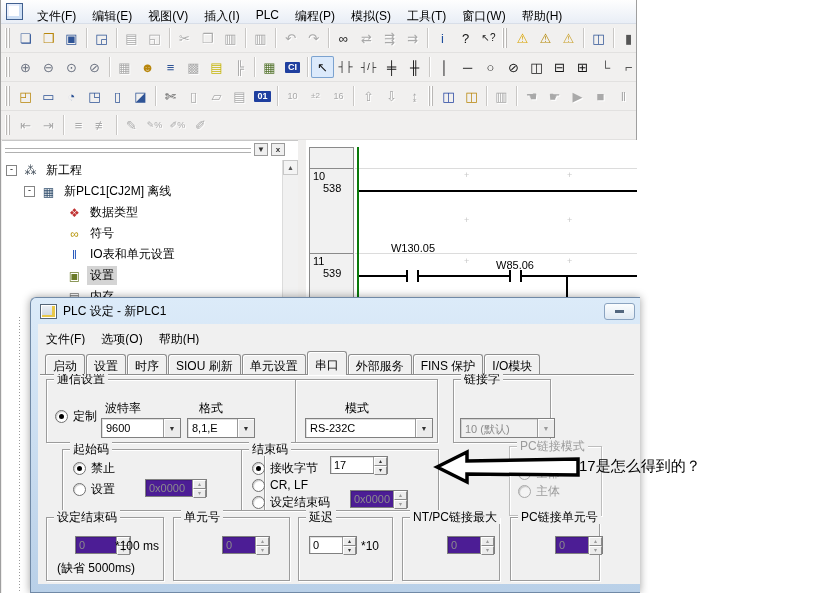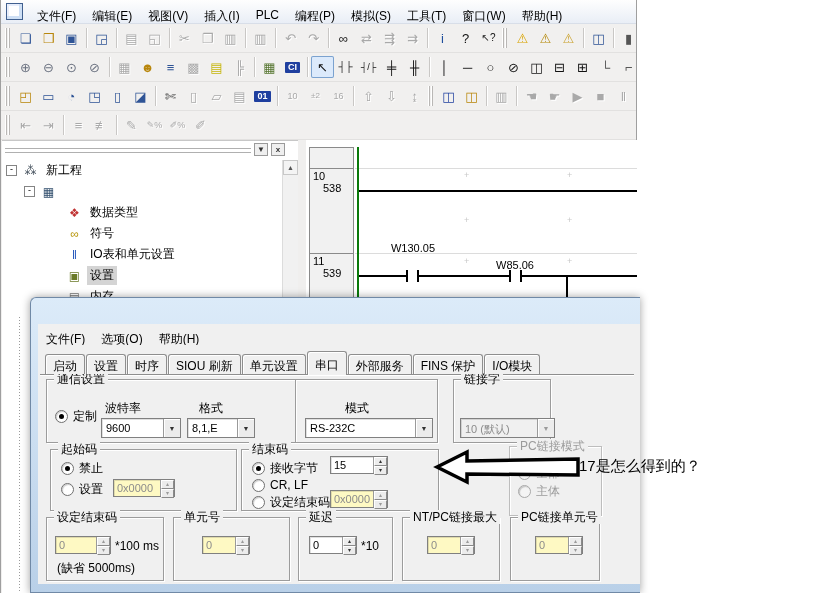--- a/index.html
+++ b/index.html
@@ -80,21 +80,21 @@
        box-shadow:inset 1px 1px 1px rgba(0,0,0,.2);display:flex;align-items:center;justify-content:center;flex:0 0 auto;}
   .rad.sel::after{content:"";width:5px;height:5px;border-radius:50%;background:#000;}
   .radrow.dis{color:#9b9b9b;}
   .radrow.dis .rad{border-color:#a8a8a8;background:#f4f4f4;}
   .spin{position:absolute;display:flex;height:18px;border:1px solid #808080;background:#fff;
         box-shadow:inset 1px 1px 0 rgba(0,0,0,.12);box-sizing:border-box;}
   .sfield{flex:1;font-size:11px;padding:2px 0 0 3px;overflow:hidden;}
   .sbtns{width:13px;display:flex;flex-direction:column;border-left:1px solid #9a9a9a;flex:0 0 auto;}
   .sbtns i{flex:1;font-style:normal;font-size:6px;line-height:7px;text-align:center;background:#ececec;color:#333;
            border:1px solid #fff;border-right-color:#8a8a8a;border-bottom-color:#8a8a8a;}
-  .spin.dis{background:#fef9c3;}
+  .spin.dis{background:#4c1d95;margin-left:20px;}
   .spin.dis .sfield{color:#8c8c8c;}
   .spin.dis .sbtns i{color:#9b9b9b;}
   .combo{position:absolute;display:flex;height:20px;border:1px solid #808080;background:#fff;
          box-shadow:inset 1px 1px 0 rgba(0,0,0,.12);box-sizing:border-box;}
   .cfield{flex:1;font-size:11px;padding:3px 0 0 4px;overflow:hidden;white-space:nowrap;}
   .cbtn{width:16px;background:#ececec;border-left:1px solid #9a9a9a;display:flex;align-items:center;justify-content:center;
         font-size:7px;color:#333;flex:0 0 auto;box-shadow:inset 1px 1px 0 #fff;}
   .combo.dis{background:#f0f0f0;}
   .combo.dis .cfield{color:#8c8c8c;}
   .combo.dis .cbtn{color:#9b9b9b;}
@@ -415,20 +415,21 @@
       <div class="trunk"></div>
       <div class="tree" id="tree">
           <div class="trow" style="padding-left: 4px;">
             <span class="texp">-</span>
             <span class="ticon" style="color: rgb(68, 80, 92);">⁂</span>
             <span class="tlabel">新工程</span>
           </div>
           <div class="trow" style="padding-left: 22px;">
             <span class="texp">-</span>
             <span class="ticon" style="color: rgb(51, 80, 110);">▦</span>
+            <span class="tlabel">新PLC1[CJ2M] 离线</span>
           </div>
           <div class="trow" style="padding-left: 50px;">
             <span style="width: 14px; flex: 0 0 auto;"></span>
             <span class="ticon" style="color: rgb(192, 51, 51);">❖</span>
             <span class="tlabel">数据类型</span>
           </div>
           <div class="trow" style="padding-left: 50px;">
             <span style="width: 14px; flex: 0 0 auto;"></span>
             <span class="ticon" style="color: rgb(184, 150, 12);">∞</span>
             <span class="tlabel">符号</span>
@@ -482,20 +483,27 @@
       <div class="cbar" style="left:111px;top:130px"></div>
       <div class="hline" style="left:113px;top:135px;width:90px"></div>
       <div class="cbar" style="left:203px;top:130px"></div>
       <div class="cbar" style="left:214px;top:130px"></div>
       <div class="hline" style="left:216px;top:135px;width:115px"></div>
       <div class="vline" style="left:260px;top:135px;bottom:0"></div>
     </div>
   </div>
 
   <div class="dlg">
+    <div class="dtitle">
+      <div class="dicon"></div>
+      <span>PLC 设定 - 新PLC1</span>
+      <div class="minbtn">
+          <div class="minglyph"></div>
+        </div>
+    </div>
     <div class="dbody">
       <div class="dmenu" id="dlgmenu">
           <span class="menu-item">文件(F)</span>
           <span class="menu-item">选项(O)</span>
           <span class="menu-item">帮助(H)</span>
         </div>
       <div class="dclient">
         <div class="tabline"></div>
         <div class="tabs" id="tabs">
             <div class="tab">启动</div>
@@ -534,21 +542,21 @@
         </div>
 
         <div class="group" style="left:415px;top:34px;width:98px;height:64px">
           <span class="glabel">链接字</span>
           <div class="combo dis" style="left:6px;top:38px;width:95px">
             <span class="cfield">10 (默认)</span>
             <span class="cbtn">▼</span>
           </div>
         </div>
 
-        <div class="group" style="left:12px;top:104px;width:187px;height:62px">
+        <div class="group" style="left:24px;top:104px;width:203px;height:62px">
           <span class="glabel">起始码</span>
           <div class="radrow" style="left:10px;top:10px">
             <span class="rad sel"></span>
             <span>禁止</span>
           </div>
           <div class="radrow" style="left:10px;top:31px">
             <span class="rad"></span>
             <span>设置</span>
           </div>
           <div class="spin dis" style="left:62px;top:29px;width:62px">
@@ -560,21 +568,21 @@
           </div>
         </div>
 
         <div class="group" style="left:203px;top:104px;width:198px;height:62px">
           <span class="glabel">结束码</span>
           <div class="radrow" style="left:10px;top:10px">
             <span class="rad sel"></span>
             <span>接收字节</span>
           </div>
           <div class="spin" style="left:88px;top:6px;width:58px">
-            <span class="sfield">15</span>
+            <span class="sfield">17</span>
             <span class="sbtns">
                 <i>▴</i>
                 <i>▾</i>
               </span>
           </div>
           <div class="radrow" style="left:10px;top:28px">
             <span class="rad"></span>
             <span>CR, LF</span>
           </div>
           <div class="radrow" style="left:10px;top:44px">

